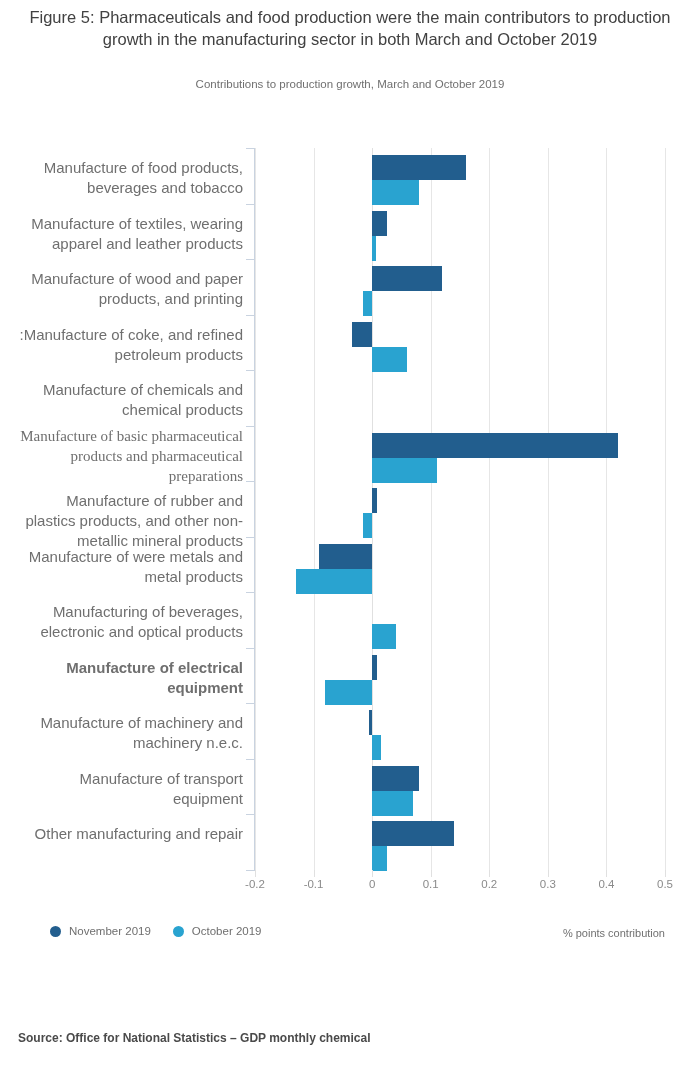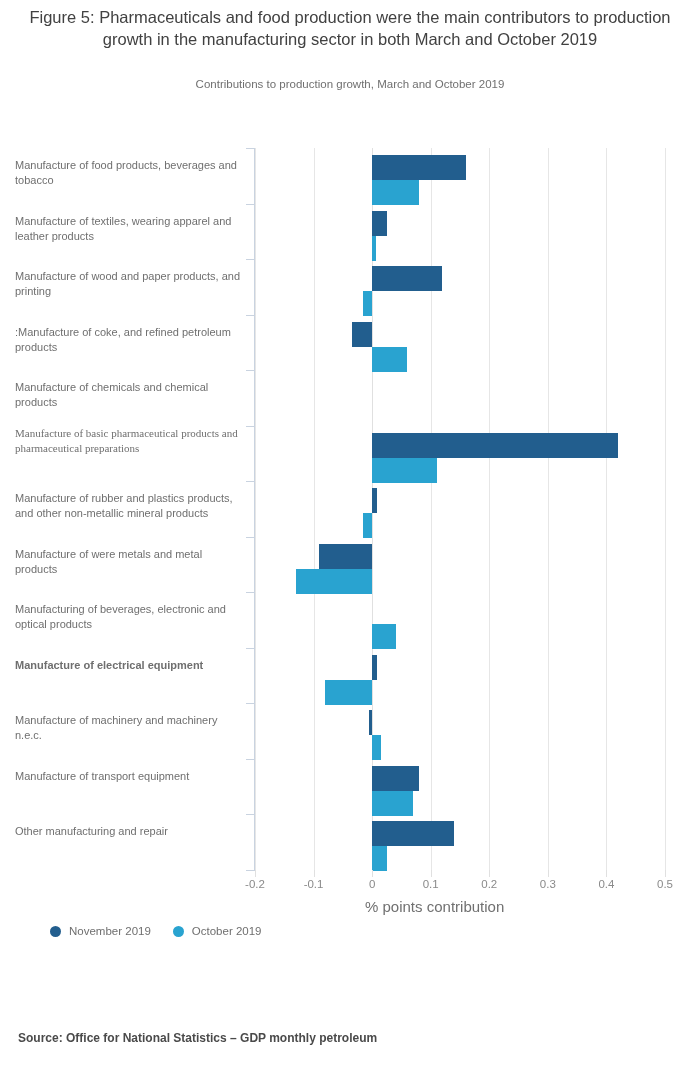--- a/index.html
+++ b/index.html
@@ -83,23 +83,23 @@
     width: 1px;
     height: 7px;
     background: #e0e0e0;
   }
 
   
   .cat-label {
     position: absolute;
     right: 457px;       
     width: 228px;
-    text-align: left;
-    font-size: 11px;
-    line-height: 15px;
+    text-align: right;
+    font-size: 15px;
+    line-height: 20px;
     color: #6f6f6f;
   }
 
   
   .bar {
     position: absolute;
     height: 25px;
   }
   .bar.march  { background: #225e8e; }
   .bar.october{ background: #29a3d0; }
@@ -109,24 +109,25 @@
     position: absolute;
     top: 878px;
     width: 60px;
     margin-left: -30px;
     text-align: center;
     font-size: 11.5px;
     color: #8a8a8a;
   }
   .axis-caption {
     position: absolute;
-    top: 898px;
+    top: 927px;
     left: 365px;
     width: 300px;
-    font-size: 15px;
+    text-align: right;
+    font-size: 11px;
     color: #707070;
   }
 
   
   .legend {
     position: absolute;
     top: 925px;
     left: 50px;
     display: flex;
     align-items: center;
@@ -261,13 +262,13 @@
   <div class="legend-item">
     <span class="legend-dot march"></span>
     <span>November 2019</span>
   </div>
   <div class="legend-item">
     <span class="legend-dot october"></span>
     <span>October 2019</span>
   </div>
 </div>
 
-<div class="source">Source: Office for National Statistics – GDP monthly petroleum</div>
+<div class="source">Source: Office for National Statistics – GDP monthly chemical</div>
 
 </body></html>

